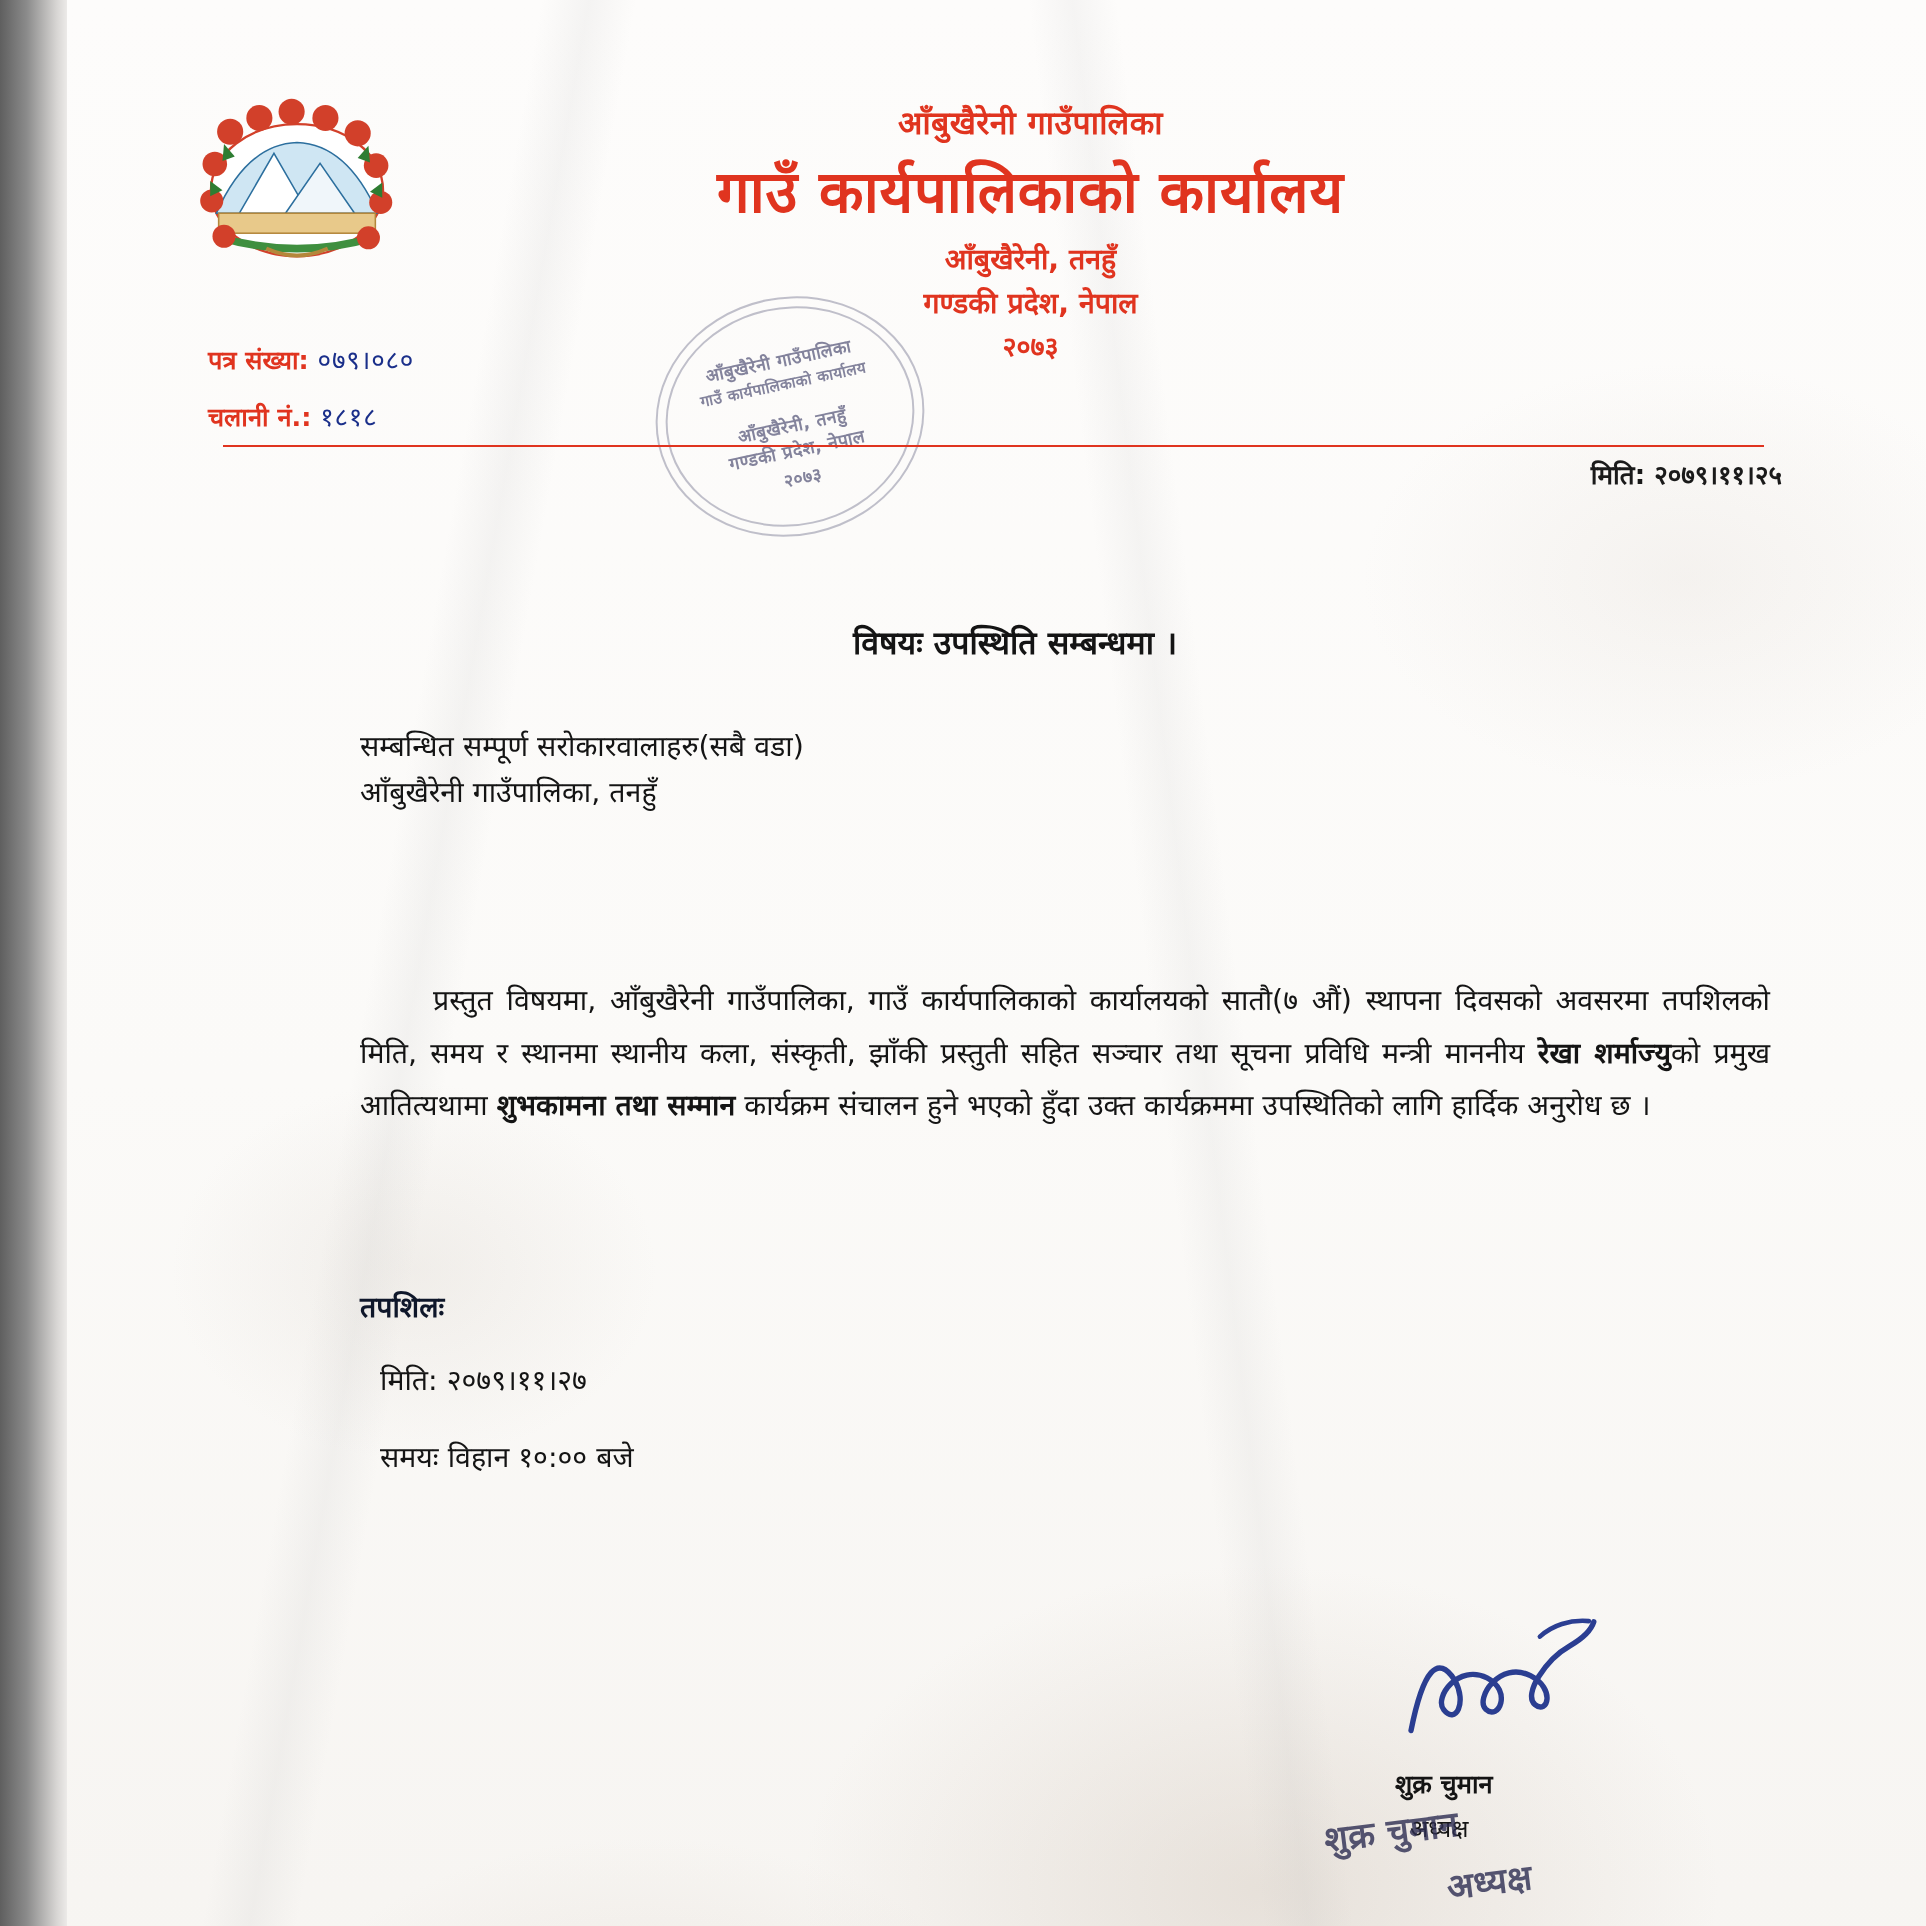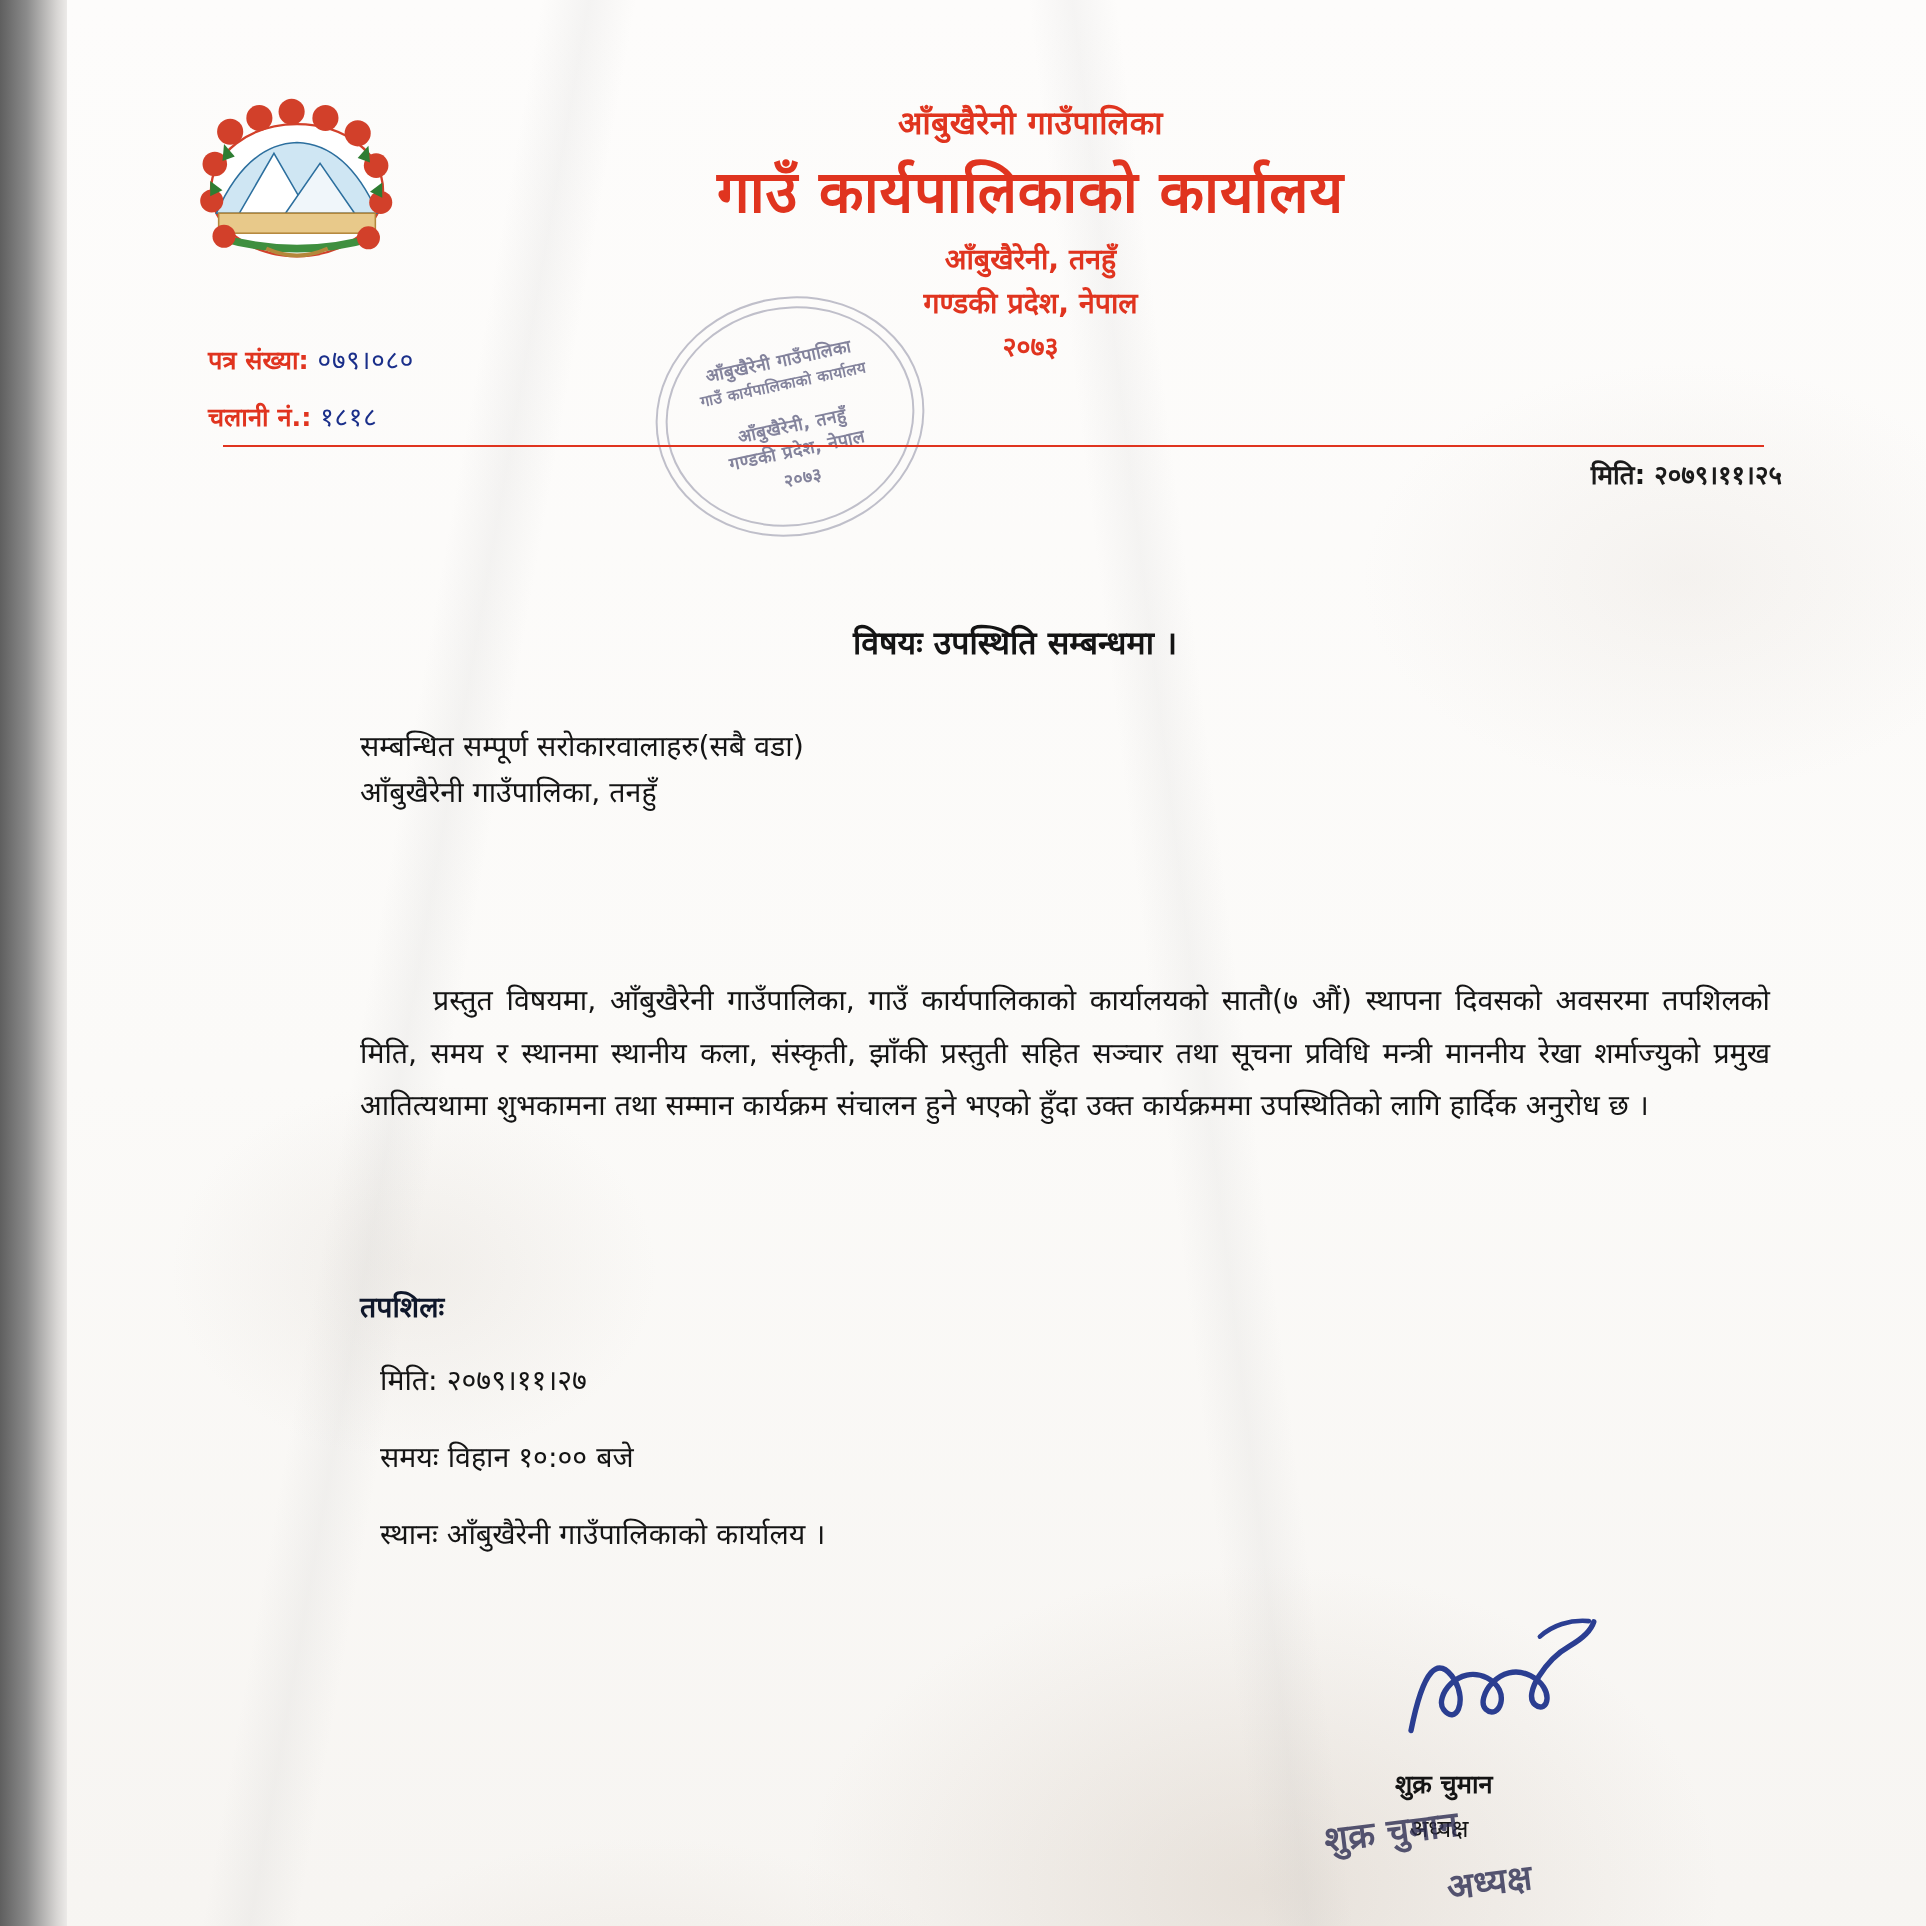--- a/index.html
+++ b/index.html
@@ -178,21 +178,21 @@
     position: absolute;
     left: 360px;
     top: 975px;
     width: 1410px;
     font-size: 28.5px;
     color: #141414;
     line-height: 1.85;
     text-align: justify;
     text-indent: 73px;
   }
-  .para b { font-weight: normal; }
+  .para b { font-weight: bold; }
   .tapshil-head {
     position: absolute;
     left: 360px;
     top: 1287px;
     font-size: 28.5px;
     color: #0f172a;
     font-weight: 700;
   }
   .tapshil-line {
     position: absolute;
@@ -326,21 +326,20 @@
     <div>आँबुखैरेनी गाउँपालिका, तनहुँ</div>
   </div>
 
   <div class="para">
     <span>प्रस्तुत विषयमा, आँबुखैरेनी गाउँपालिका, गाउँ कार्यपालिकाको कार्यालयको सातौ(७ औं) स्थापना दिवसको अवसरमा तपशिलको मिति, समय र स्थानमा स्थानीय कला, संस्कृती, झाँकी प्रस्तुती सहित सञ्चार तथा सूचना प्रविधि मन्त्री माननीय </span><b>रेखा शर्माज्यु</b><span>को प्रमुख आतित्यथामा </span><b>शुभकामना तथा सम्मान</b><span> कार्यक्रम संचालन हुने भएको हुँदा उक्त कार्यक्रममा उपस्थितिको लागि हार्दिक अनुरोध छ ।</span>
   </div>
 
   <div class="tapshil-head">तपशिलः</div>
   <div class="tapshil-line tl1">मिति: २०७९।११।२७</div>
   <div class="tapshil-line tl2">समयः विहान १०:०० बजे</div>
-  <div class="tapshil-line tl3">स्थानः आँबुखैरेनी गाउँपालिकाको कार्यालय ।</div>
 
   <div class="sig-scribble">
     <svg viewBox="0 0 280 140" width="216" height="108">
       <path d="M12 116 C40 40, 62 24, 78 60 C90 92, 70 118, 58 96 C48 78, 86 40, 120 64 C150 86, 126 122, 112 104 C100 88, 140 44, 176 70 C206 92, 190 124, 176 108 C162 92, 200 52, 232 40 C248 34, 262 26, 268 14" fill="none" stroke="#1a2f8a" stroke-width="7" stroke-linecap="round"></path>
       <path d="M196 22 C214 10, 238 6, 262 12" fill="none" stroke="#1a2f8a" stroke-width="6" stroke-linecap="round"></path>
     </svg>
   </div>
   <div class="sig-name">शुक्र चुमान</div>
   <div class="sig-title">अध्यक्ष</div>
   <div class="sig-stamp">

